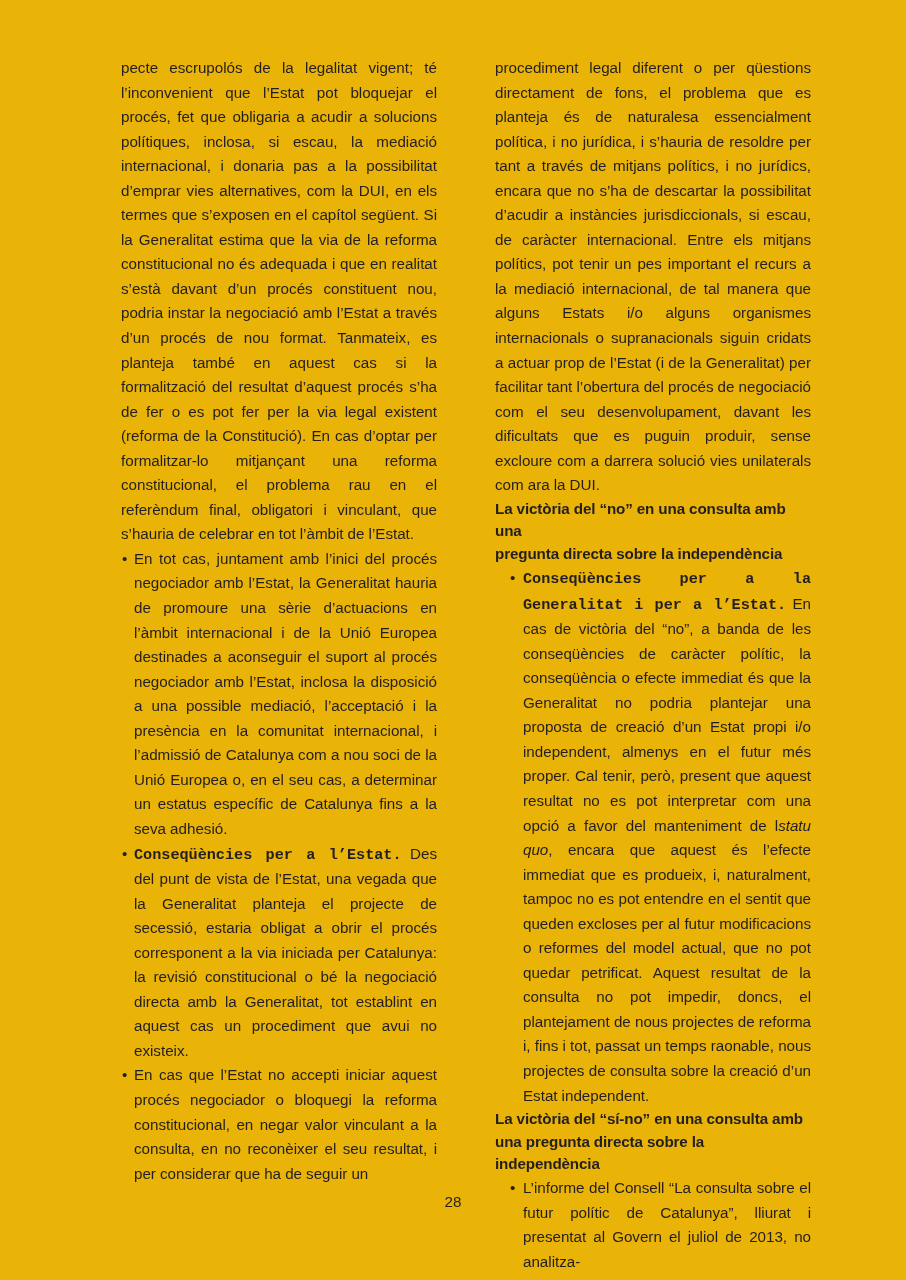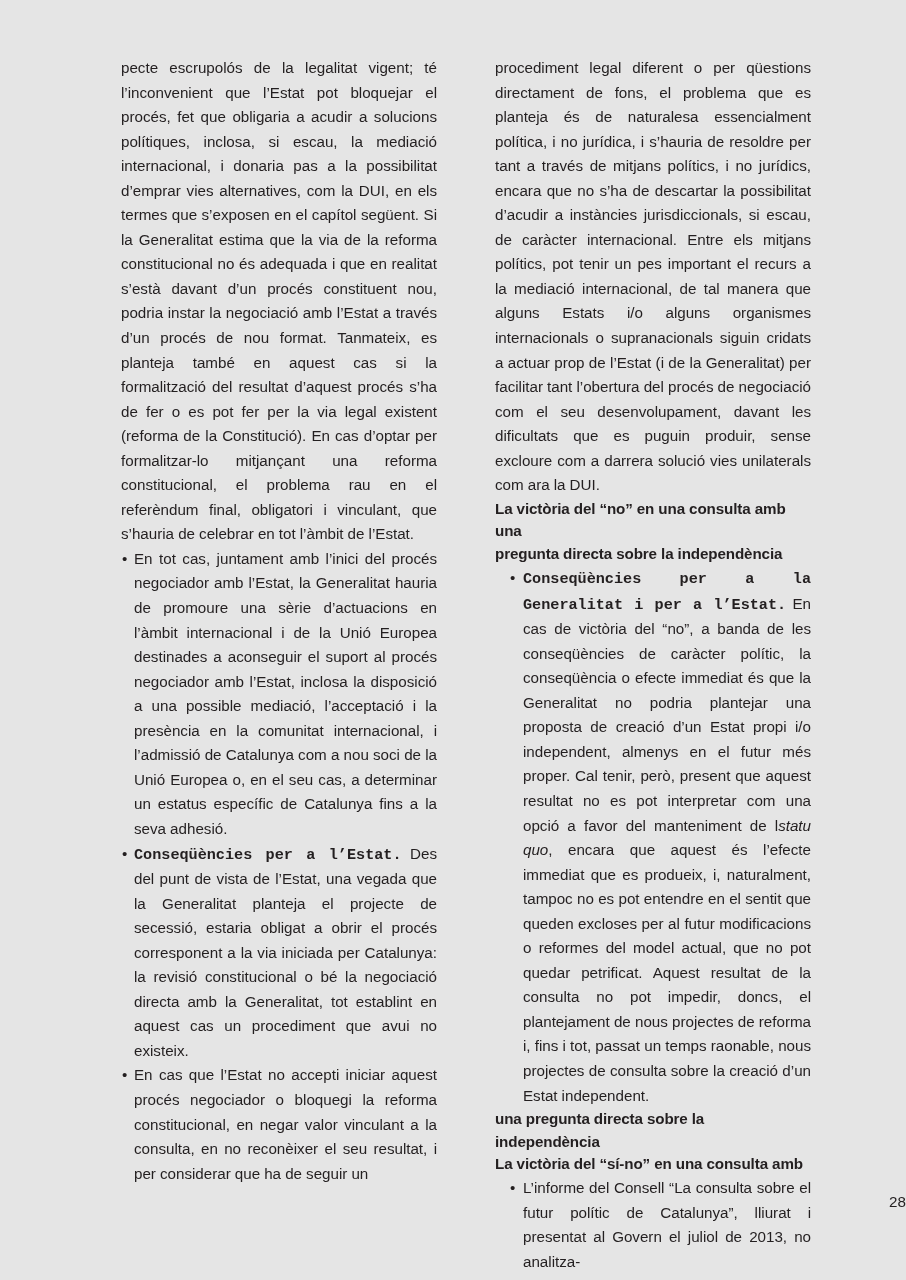--- a/index.html
+++ b/index.html
@@ -16,21 +16,21 @@
     color: #231f20;
     overflow: hidden;
   }
 
   .page {
     position: absolute;
     left: 0;
     top: 0;
     width: 906px;
     height: 1280px;
-    background: #e5e5e5;
+    background: #eab308;
   }
 
   .columns {
     position: absolute;
     left: 121px;
     top: 56px;
     width: 690px;
     height: 1110px;
     display: flex;
     flex-direction: row;
@@ -103,21 +103,21 @@
   .sp-after-heading { margin-top: 1px; }
 
   b, strong { font-weight: bold; font-family: Liberation Mono, monospace; }
   i, em { font-style: italic; }
 
   .folio {
     position: absolute;
     left: 0;
     top: 1192px;
     width: 906px;
-    text-align: right;
+    text-align: center;
     font-size: 15.2px;
     line-height: 20px;
     color: #231f20;
   }
 </style>
 </head>
 <body>
 
 <div class="page">
 
@@ -145,22 +145,22 @@
 
       <p class="body-text para">procediment legal diferent o per qüestions directament de fons, el problema que es planteja és de naturalesa essencialment política, i no jurídica, i s’hauria de resoldre per tant a través de mitjans polítics, i no jurídics, encara que no s’ha de descartar la possibilitat d’acudir a instàncies jurisdiccionals, si escau, de caràcter internacional. Entre els mitjans polítics, pot tenir un pes important el recurs a la mediació internacional, de tal manera que alguns Estats i/o alguns organismes internacionals o supranacionals siguin cridats a actuar prop de l’Estat (i de la Generalitat) per facilitar tant l’obertura del procés de negociació com el seu desenvolupament, davant les dificultats que es puguin produir, sense excloure com a darrera solució vies unilaterals com ara la DUI.</p>
 
       <div class="heading sp-before-heading">La victòria del “no” en una consulta amb una</div>
       <div class="heading">pregunta directa sobre la independència</div>
 
       <div class="bullet body-text sp-after-heading">
         <span class="dot">•</span><b>Conseqüències per a la Generalitat i per a l’Estat.</b><span> En cas de victòria del “no”, a banda de les conseqüències de caràcter polític, la conseqüència o efecte immediat és que la Generalitat no podria plantejar una proposta de creació d’un Estat propi i/o independent, almenys en el futur més proper. Cal tenir, però, present que aquest resultat no es pot interpretar com una opció a favor del manteniment de l</span><i>statu quo</i><span>, encara que aquest és l’efecte immediat que es produeix, i, naturalment, tampoc no es pot entendre en el sentit que queden excloses per al futur modificacions o reformes del model actual, que no pot quedar petrificat. Aquest resultat de la consulta no pot impedir, doncs, el plantejament de nous projectes de reforma i, fins i tot, passat un temps raonable, nous projectes de consulta sobre la creació d’un Estat independent.</span>
       </div>
 
+      <div class="heading sp-before-heading">La victòria del “sí-no” en una consulta amb</div>
       <div class="heading">una pregunta directa sobre la independència</div>
-      <div class="heading sp-before-heading">La victòria del “sí-no” en una consulta amb</div>
 
       <div class="bullet body-text sp-after-heading">
         <span class="dot">•</span><span>L’informe del Consell “La consulta sobre el futur polític de Catalunya”, lliurat i presentat al Govern el juliol de 2013, no analitza-</span>
       </div>
 
     </div>
 
   </div>
 
   <div class="folio">28</div>

